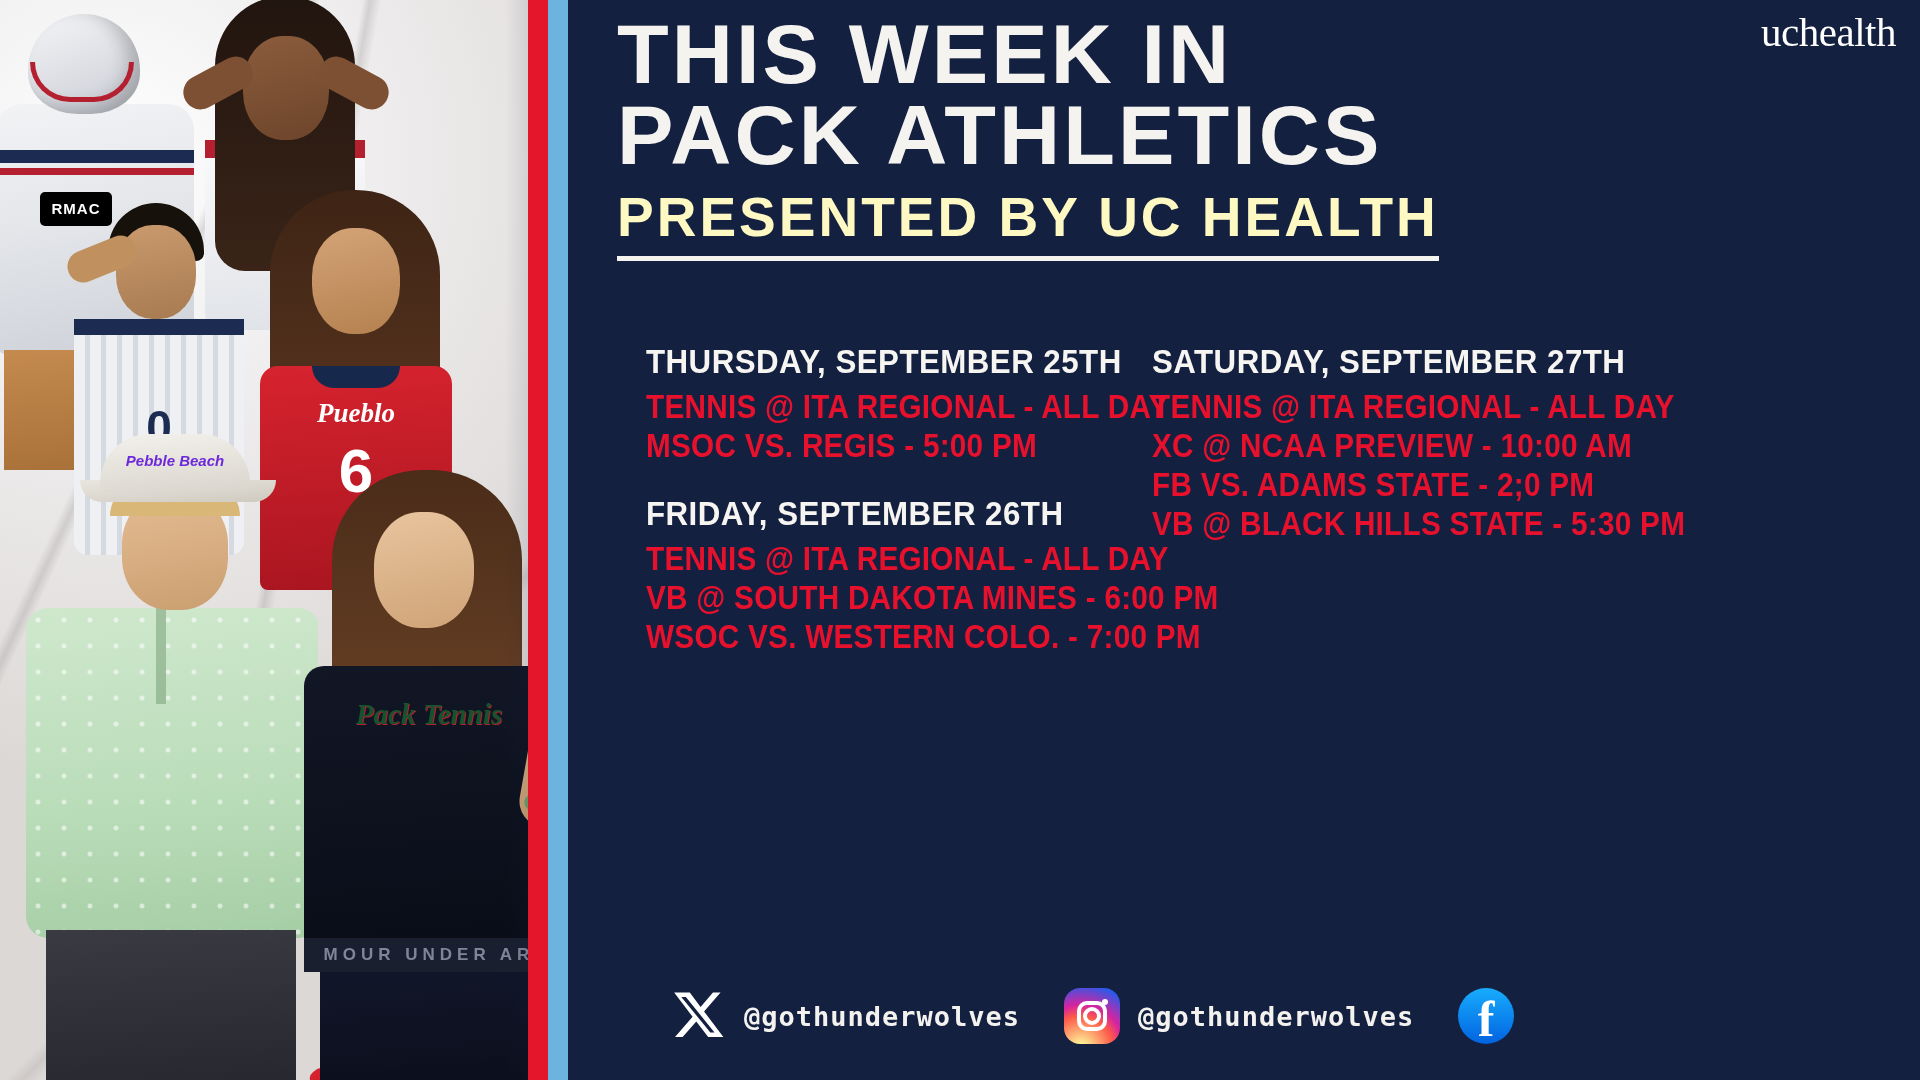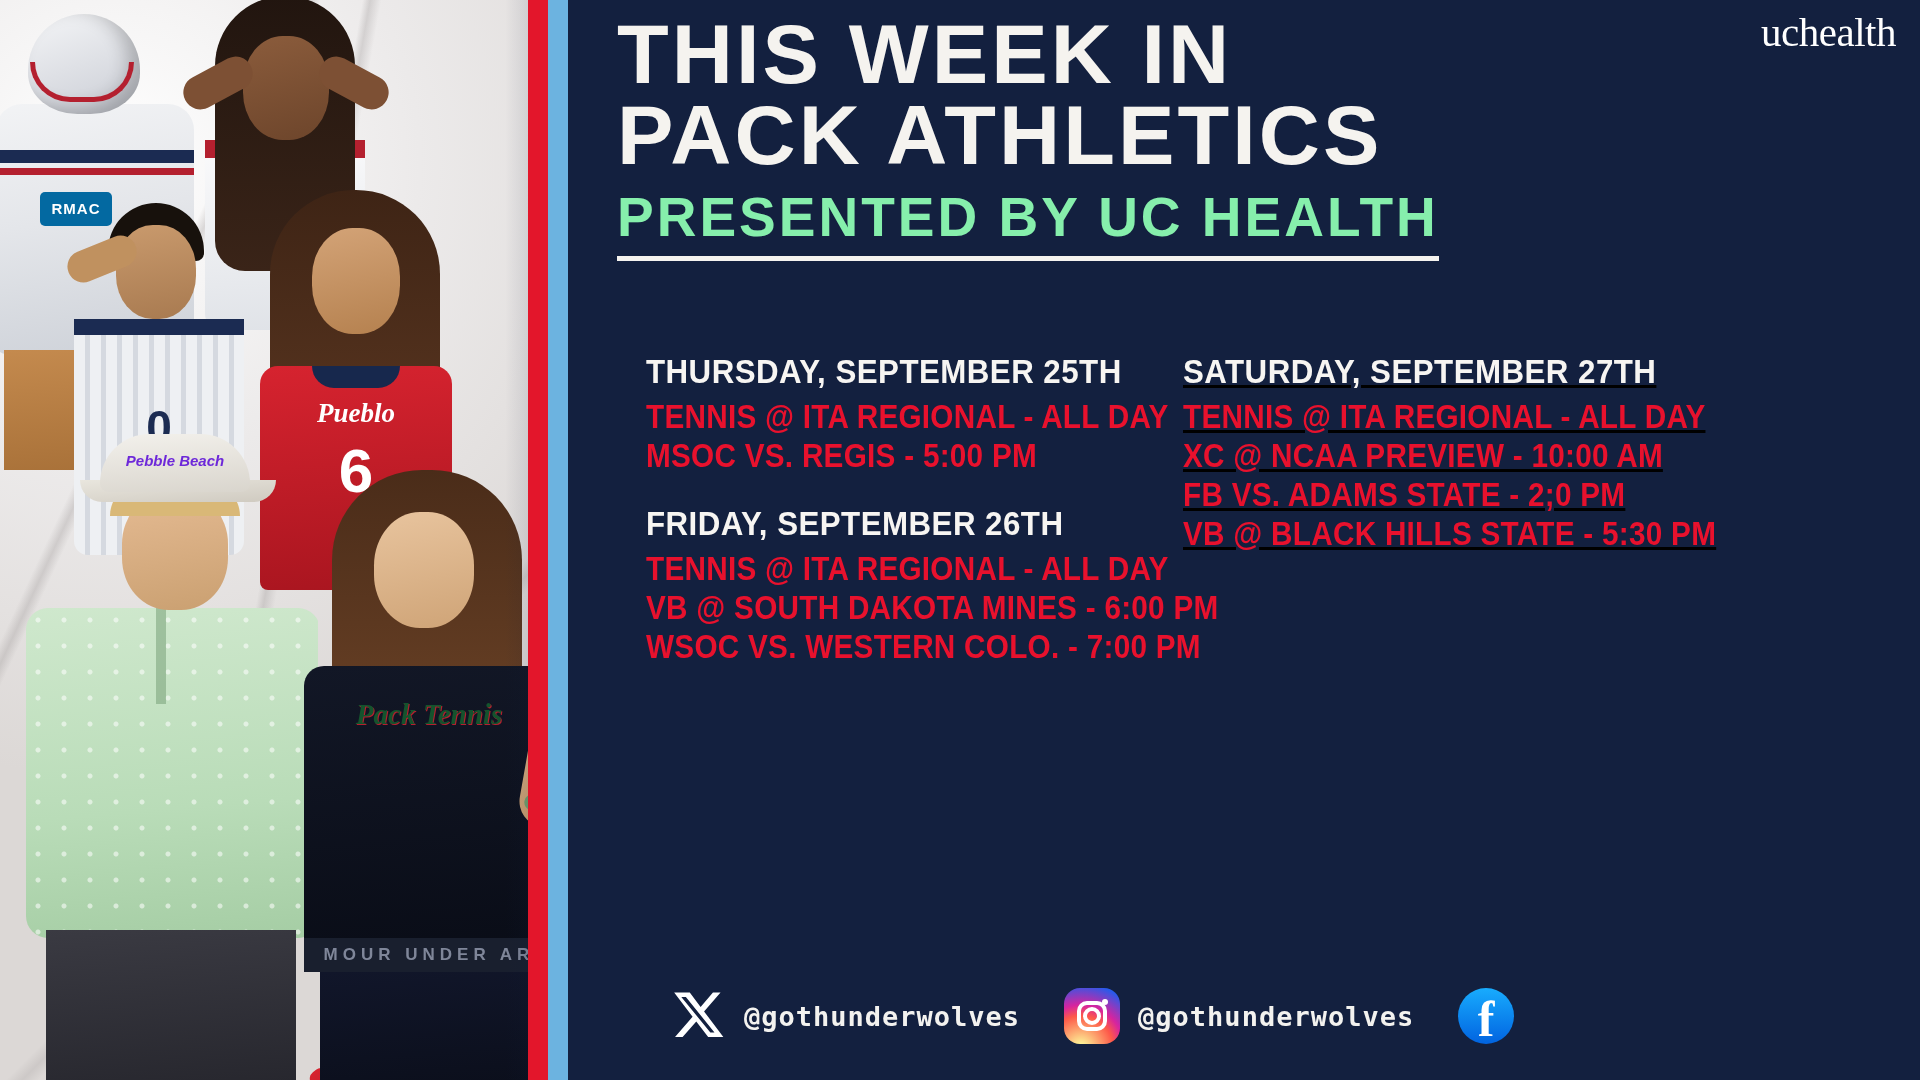--- a/index.html
+++ b/index.html
@@ -39,21 +39,21 @@
   .fb-mask{ position:absolute; left:40px; top:62px; width:104px; height:40px;
     border:5px solid #b4202f; border-radius:0 0 40px 40px; border-top:none;}
   .fb-face{ position:absolute; left:58px; top:58px; width:70px; height:52px;
     background:#6b4630; border-radius:44%;}
   .fb-body{ position:absolute; left:6px; top:104px; width:198px; height:250px;
     background:linear-gradient(170deg,#f2f3f5 0%, #e4e6ea 45%, #cdd1d8 100%);
     border-radius:26px 26px 10px 10px;}
   .fb-stripe{ position:absolute; left:6px; top:150px; width:198px; height:13px; background:#1b2b52;}
   .fb-stripe2{ position:absolute; left:6px; top:168px; width:198px; height:7px; background:#b4202f;}
   .fb-logo{ position:absolute; left:50px; top:192px; width:72px; height:34px;
-    background:#0369a1; border-radius:5px; color:#fff; font-weight:bold; font-size:15px;
+    background:#000000; border-radius:5px; color:#fff; font-weight:bold; font-size:15px;
     letter-spacing:1px; text-align:center; line-height:34px;}
   .fb-pants{ position:absolute; left:14px; top:350px; width:184px; height:130px;
     background:linear-gradient(175deg,#c48a4e,#a56e36);}
 
   
   .ph-g1 { left:175px; top:-6px; width:215px; height:430px; }
   .g1-hair{ position:absolute; left:40px; top:2px; width:140px; height:275px;
     background:linear-gradient(180deg,#21150f,#3a2418); border-radius:70px 70px 30px 30px;}
   .g1-face{ position:absolute; left:68px; top:42px; width:86px; height:104px;
     background:linear-gradient(165deg,#8b5c3c,#6d452b); border-radius:46%;}
@@ -179,38 +179,37 @@
     font-weight:bold;
     font-size:83px;
     line-height:0.98;
     letter-spacing:3px;
     transform:scaleX(1.02);
     transform-origin:left center;
     white-space:nowrap;
   }
   .t-sub {
     margin-top:8px;
-    color:#86efac;
+    color:#fef9c3;
     font-weight:bold;
     font-size:55px;
     letter-spacing:3px;
     white-space:nowrap;
     padding-bottom:7px;
     border-bottom:5px solid #f5f3ef;
     display:inline-block;
   }
 
   .schedule {
-    position:absolute; left:0; top:352px; right:0;
+    position:absolute; left:0; top:342px; right:0;
     display:flex;
-    gap:31px;
   }
   .col { }
   .col-left  { width:560px; padding-left:78px; }
-  .col-right { width:620px; padding-left:24px;text-decoration:underline; }
+  .col-right { width:620px; padding-left:24px; }
 
   .day-block { margin-bottom:28px; }
   .day-head {
     color:#f7f5f2;
     font-weight:bold;
     font-size:34px;
     letter-spacing:0.5px;
     transform:scaleX(0.92);
     transform-origin:left center;
     white-space:nowrap;

